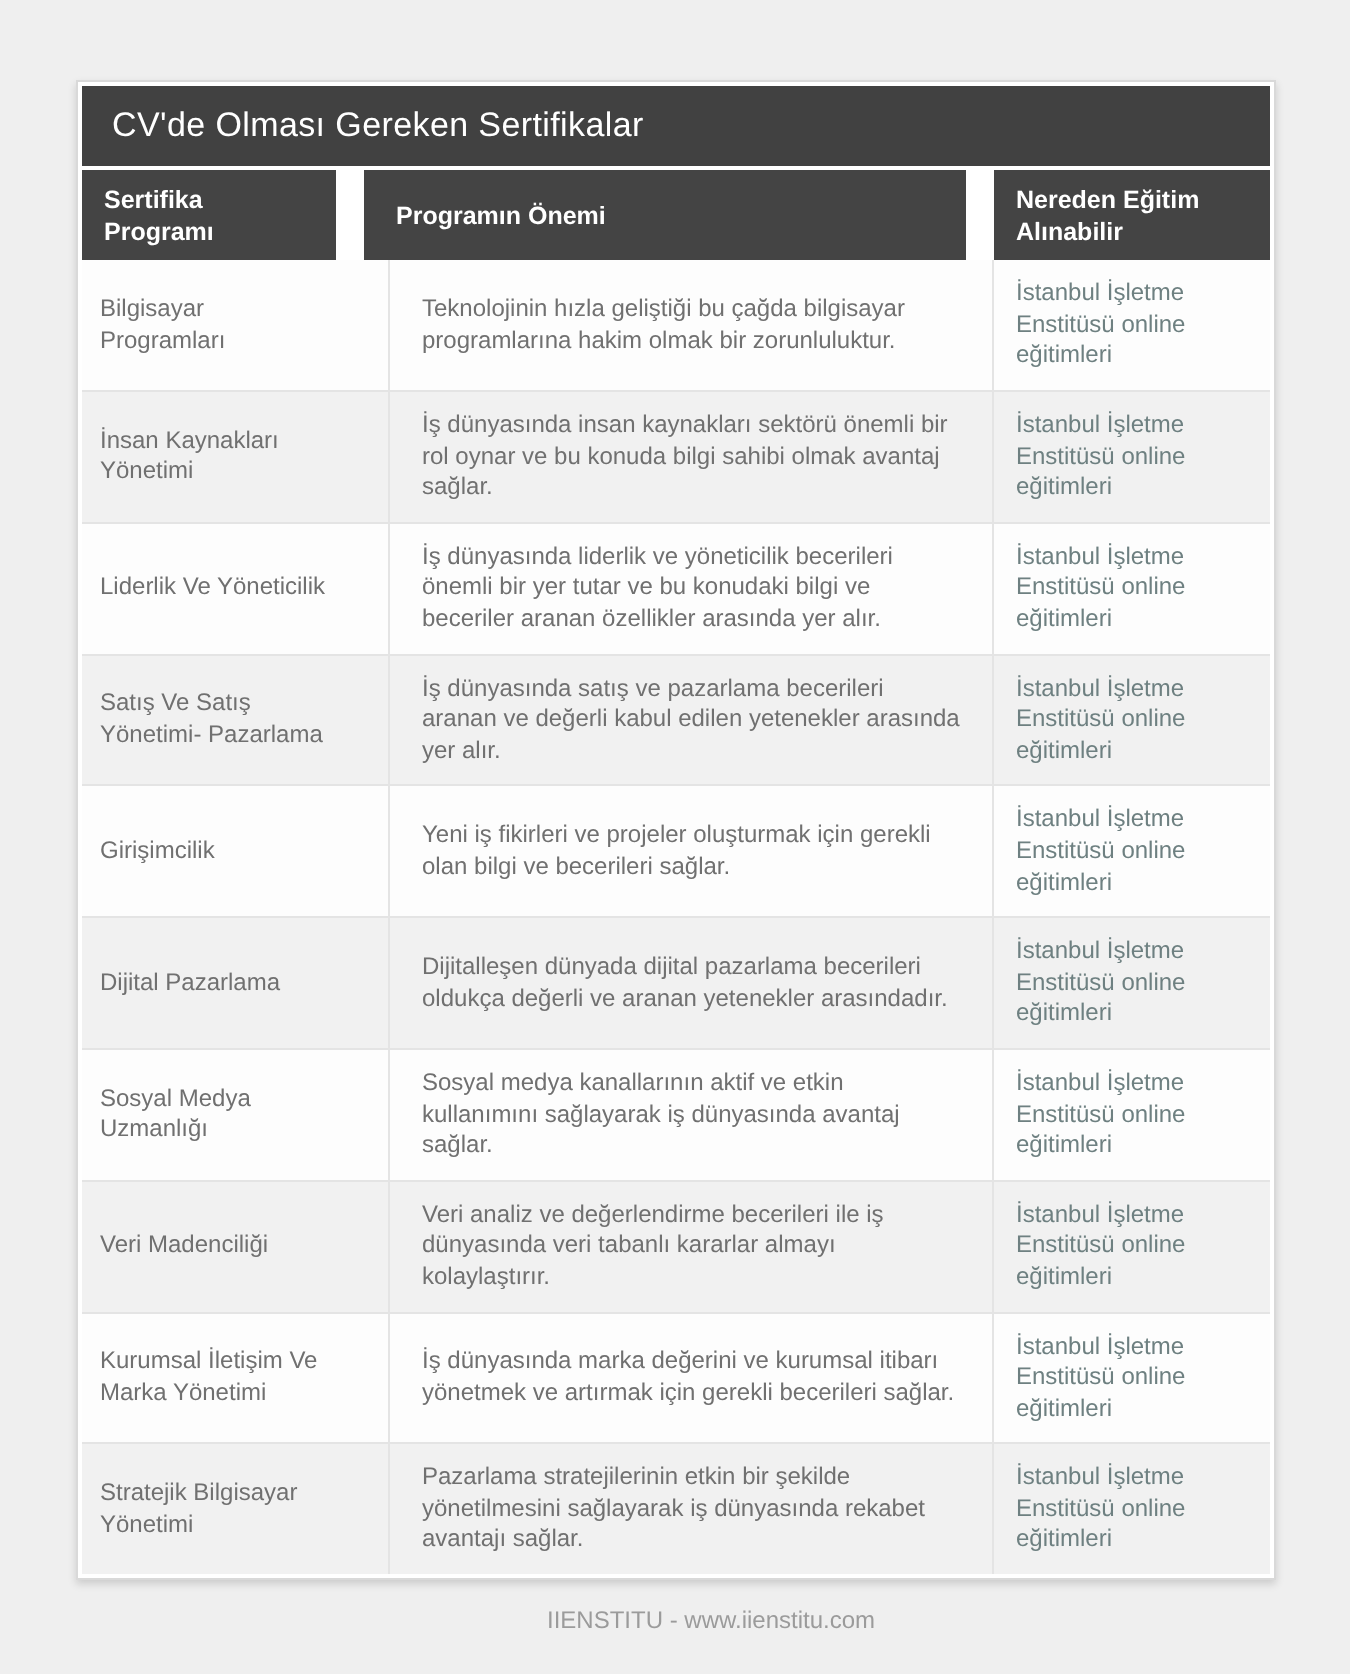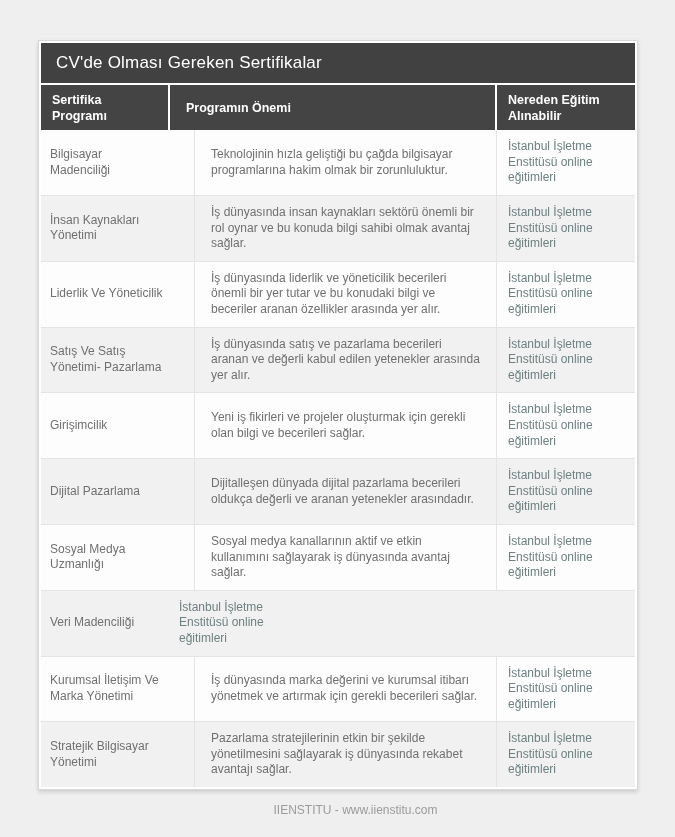--- a/index.html
+++ b/index.html
@@ -28,21 +28,21 @@
     background: #414141;
     color: #ffffff;
     font-size: 17px;
     font-weight: 400;
     padding: 9px 15px 10px 15px;
     letter-spacing: 0.2px;
     line-height: 1.25;
   }
   .head-row {
     display: flex;
-    gap: 2px;
+    gap: 14px;
     margin-top: 2px;
   }
   .head-cell {
     background: #444444;
     color: #ffffff;
     font-weight: 700;
     font-size: 12.5px;
     line-height: 1.3;
     display: flex;
     align-items: center;
@@ -97,21 +97,21 @@
     <div class="title-bar">CV'de Olması Gereken Sertifikalar</div>
 
     <div class="head-row">
       <div class="head-cell c1">Sertifika Programı</div>
       <div class="head-cell c2">Programın Önemi</div>
       <div class="head-cell c3">Nereden Eğitim Alınabilir</div>
     </div>
 
     <div class="tbody">
       <div class="row">
-        <div class="cell c1">Bilgisayar Madenciliği</div>
+        <div class="cell c1">Bilgisayar Programları</div>
         <div class="cell c2">Teknolojinin hızla geliştiği bu çağda bilgisayar programlarına hakim olmak bir zorunluluktur.</div>
         <div class="cell c3">İstanbul İşletme Enstitüsü online eğitimleri</div>
       </div>
       <div class="row">
         <div class="cell c1">İnsan Kaynakları Yönetimi</div>
         <div class="cell c2">İş dünyasında insan kaynakları sektörü önemli bir rol oynar ve bu konuda bilgi sahibi olmak avantaj sağlar.</div>
         <div class="cell c3">İstanbul İşletme Enstitüsü online eğitimleri</div>
       </div>
       <div class="row">
         <div class="cell c1">Liderlik Ve Yöneticilik</div>
@@ -133,20 +133,21 @@
         <div class="cell c2">Dijitalleşen dünyada dijital pazarlama becerileri oldukça değerli ve aranan yetenekler arasındadır.</div>
         <div class="cell c3">İstanbul İşletme Enstitüsü online eğitimleri</div>
       </div>
       <div class="row">
         <div class="cell c1">Sosyal Medya Uzmanlığı</div>
         <div class="cell c2">Sosyal medya kanallarının aktif ve etkin kullanımını sağlayarak iş dünyasında avantaj sağlar.</div>
         <div class="cell c3">İstanbul İşletme Enstitüsü online eğitimleri</div>
       </div>
       <div class="row">
         <div class="cell c1">Veri Madenciliği</div>
+        <div class="cell c2">Veri analiz ve değerlendirme becerileri ile iş dünyasında veri tabanlı kararlar almayı kolaylaştırır.</div>
         <div class="cell c3">İstanbul İşletme Enstitüsü online eğitimleri</div>
       </div>
       <div class="row">
         <div class="cell c1">Kurumsal İletişim Ve Marka Yönetimi</div>
         <div class="cell c2">İş dünyasında marka değerini ve kurumsal itibarı yönetmek ve artırmak için gerekli becerileri sağlar.</div>
         <div class="cell c3">İstanbul İşletme Enstitüsü online eğitimleri</div>
       </div>
       <div class="row">
         <div class="cell c1">Stratejik Bilgisayar Yönetimi</div>
         <div class="cell c2">Pazarlama stratejilerinin etkin bir şekilde yönetilmesini sağlayarak iş dünyasında rekabet avantajı sağlar.</div>

